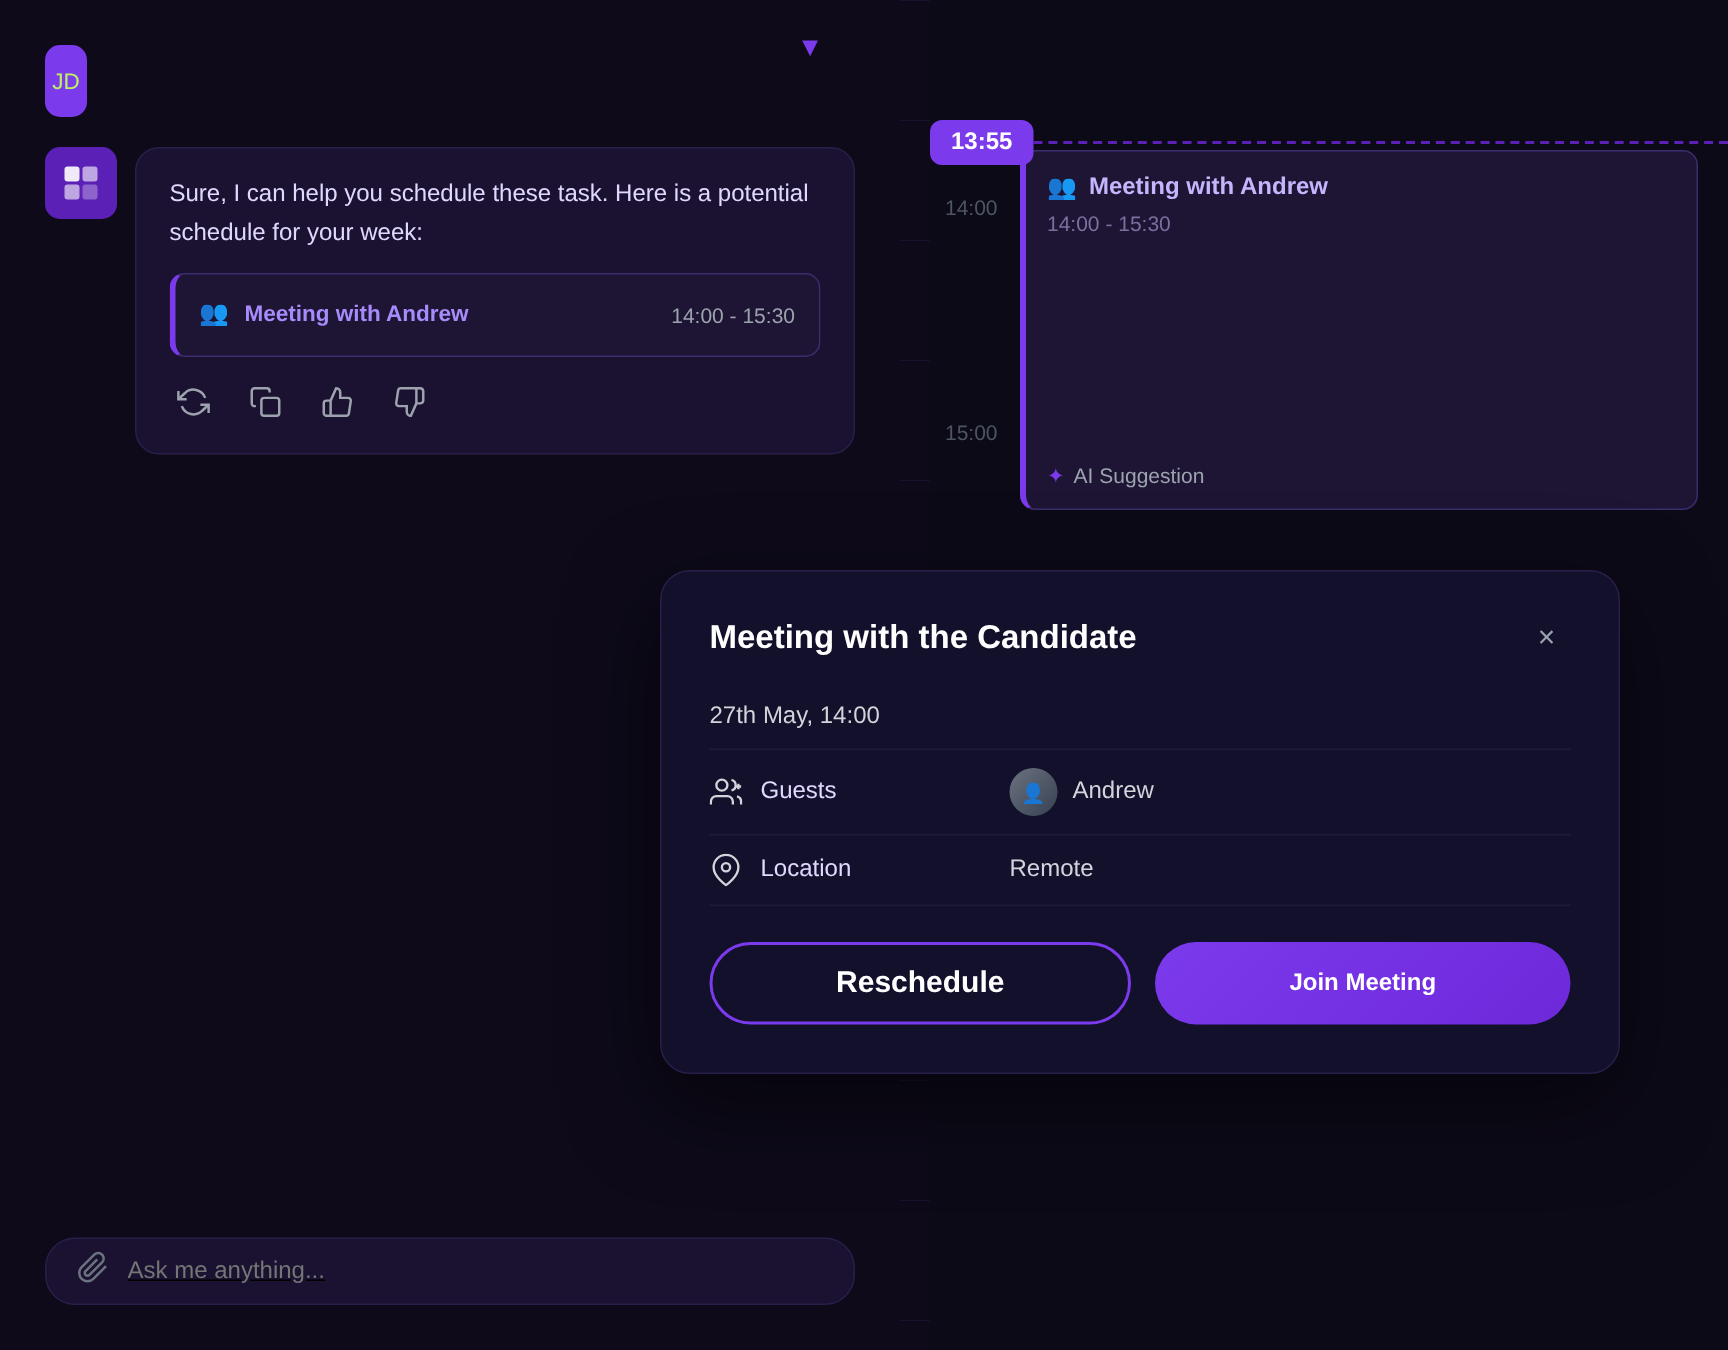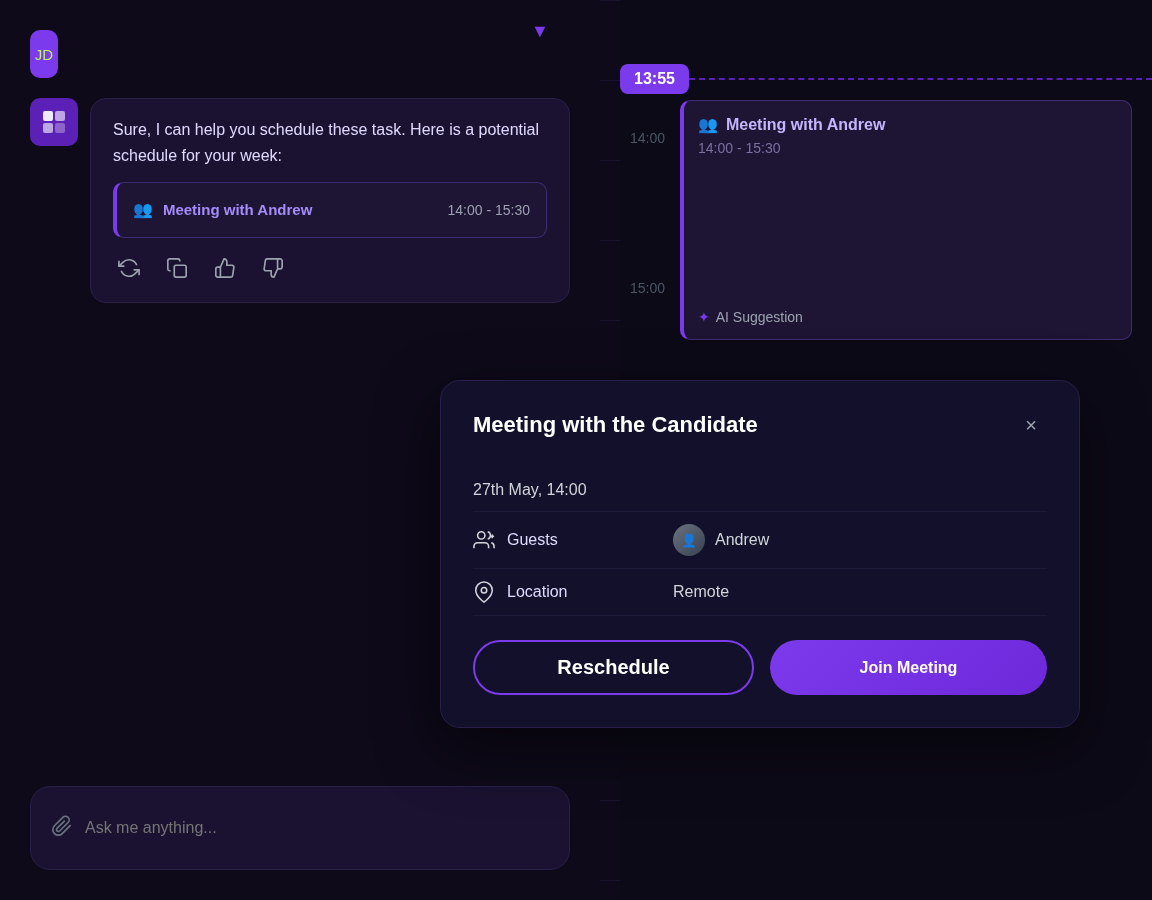--- a/index.html
+++ b/index.html
@@ -151,25 +151,26 @@
 
     
     .chat-input-area {
       position: absolute;
       bottom: 30px;
       left: 30px;
       right: 30px;
       background: #1a1230;
       border: 1px solid #2a1f4a;
       border-radius: 20px;
-      padding: 28px 20px;
+      padding: 8px 20px;
       display: flex;
       align-items: center;
       gap: 12px;
       width: 540px;
+      text-decoration: underline;
     }
     .chat-input-area input {
       background: transparent;
       border: none;
       outline: none;
       color: #6b7280;
       font-size: 16px;
       flex: 1;
     }
     .clip-icon svg {
@@ -187,21 +188,21 @@
       left: 620px;
       right: 0;
       bottom: 0;
       background: #0d0a18;
       overflow: hidden;
     }
 
     
     .time-indicator {
       position: absolute;
-      top: 64px;
+      top: 80px;
       left: 0;
       right: 0;
       display: flex;
       align-items: center;
       gap: 0;
       z-index: 5;
     }
     .time-badge {
       background: #7c3aed;
       color: white;
@@ -278,21 +279,21 @@
       border-radius: 20px;
       padding: 28px 32px 32px;
       box-shadow: 0 20px 60px rgba(0,0,0,0.6);
       z-index: 20;
       border: 1px solid #2a1f4a;
     }
     .modal-header {
       display: flex;
       align-items: center;
       justify-content: space-between;
-      margin-bottom: 28px;
+      margin-bottom: 16px;
     }
     .modal-title {
       color: white;
       font-size: 22px;
       font-weight: 700;
     }
     .modal-close {
       width: 32px;
       height: 32px;
       display: flex;

